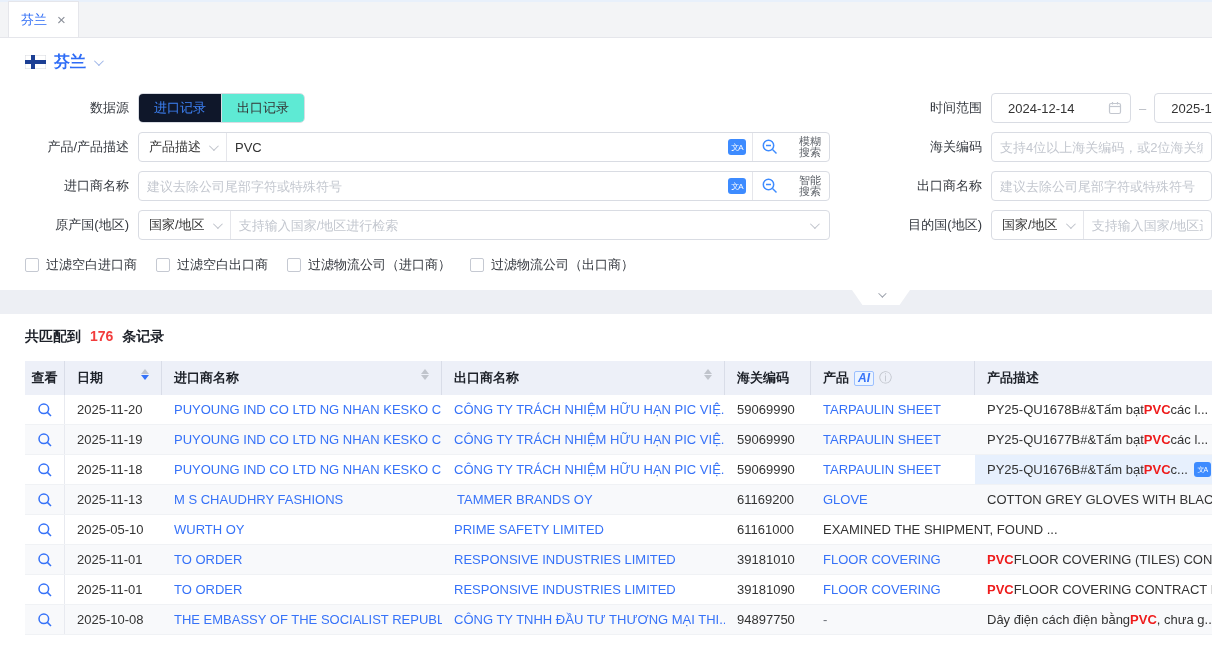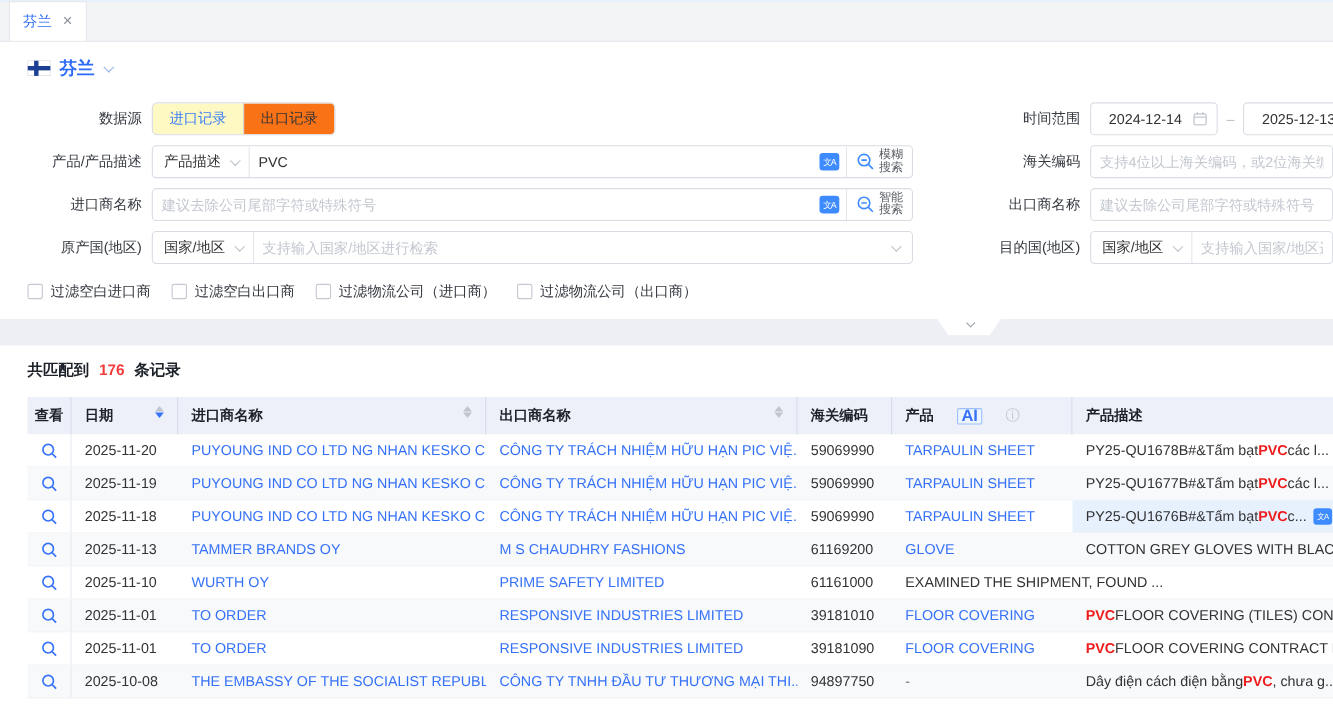--- a/index.html
+++ b/index.html
@@ -26,35 +26,35 @@
   .update-range b { color:#ff7d00; }
 
   
   .panel { position:relative; padding:14px 0 16px 0; background:#fff; }
   .form-row { display:flex; align-items:center; margin-bottom:11px; height:28px; }
   .lbl { width:138px; text-align:right; padding-right:9px; flex:none; color:#34383f; }
   .ctl-left { width:692px; flex:none; display:flex; align-items:center; }
   .lbl-r { width:161px; text-align:right; padding-right:9px; flex:none; color:#34383f; }
 
   .seg-group { display:flex; border:1px solid #d9dce3; border-radius:5px; overflow:hidden; height:30px; }
-  .seg { padding:0 15px; display:flex; align-items:center; background:#f97316; cursor:pointer; }
-  .seg.active { background:#fef9c3; color:#3d82f7; }
+  .seg { padding:0 15px; display:flex; align-items:center; background:#5eead4; cursor:pointer; }
+  .seg.active { background:#0f172a; color:#3d82f7; }
   .seg + .seg { border-left:1px solid #d9dce3; }
 
   .igroup { display:flex; align-items:center; border:1px solid #d9dce3; border-radius:4px;
     height:30px; background:#fff; width:100%; overflow:hidden; }
   .isel { display:flex; align-items:center; gap:8px; padding:0 10px; flex:none; cursor:pointer; }
   .vdiv { width:1px; height:28px; background:#e5e6eb; flex:none; }
   .itext { flex:1; border:none; outline:none; padding:0 8px; font-size:13px; color:#333;
     font-family:inherit; min-width:0; background:transparent; }
   .itext::placeholder { color:#c3c7cf; }
   .translate-ic { width:18px; height:16px; background:#3d8bff; border-radius:3px; color:#fff;
     font-size:8px; display:flex; align-items:center; justify-content:center; flex:none;
     margin:0 6px; cursor:pointer; letter-spacing:-1px; }
-  .search-seg { display:flex; align-items:center; gap:3px; padding:0 8px 0 8px; flex:none;
+  .search-seg { display:flex; align-items:center; gap:20px; padding:0 8px 0 8px; flex:none;
     border-left:1px solid #e5e6eb; height:28px; cursor:pointer; }
   .search-txt { font-size:11px; line-height:11px; color:#5a5f66; }
   .date-box { display:flex; align-items:center; border:1px solid #d9dce3; border-radius:4px;
     height:30px; padding:0 8px; background:#fff; flex:none; }
   .date-sep { margin:0 8px; color:#b8bcc4; }
 
   .checkbox-row { display:flex; align-items:center; gap:19px; margin:17px 0 0 25px; }
   .cb-item { display:flex; align-items:center; gap:7px; cursor:pointer; color:#34383f; }
   .cb-box { width:14px; height:14px; border:1px solid #c5c9d2; border-radius:2px; background:#fff; flex:none; }
 
@@ -74,31 +74,31 @@
   .tr { display:flex; height:30px; align-items:center; border-bottom:1px solid #f0f2f5; background:#fff; }
   .tr.alt { background:#f8f9fb; }
   .tc { padding:0 12px; white-space:nowrap; overflow:hidden; height:100%; display:flex; align-items:center; }
   .thr .tc { border-right:1px solid #d9dde8; }
   .thr .tc:last-child { border-right:none; }
   .c-view { width:40px; justify-content:center; padding:0; }
   .c-date { width:97px; }
   .c-imp  { width:280px; }
   .c-exp  { width:283px; }
   .c-hs   { width:86px; }
-  .c-prod { width:164px;gap:16px; }
+  .c-prod { width:164px; }
   .c-desc { width:334px; }
   .tr .c-view { border-right:1px solid #e8eaf0; }
   .sort-wrap { display:flex; justify-content:space-between; align-items:flex-start; width:100%; }
   .carets { display:flex; flex-direction:column; gap:1px; line-height:0; margin-left:8px; }
   .caret { width:0; height:0; border-left:4px solid transparent; border-right:4px solid transparent; }
   .caret.up { border-bottom:5px solid #c0c4cc; }
   .caret.down { border-top:5px solid #c0c4cc; }
   .caret.down.on { border-top-color:#3672f8; }
-  .ai-badge { border:1px solid #9cc0ff; background:#ecf4ff; color:#3672f8; font-size:15px;
-    font-weight:bold; padding:0px 3px; border-radius:2px; margin-left:5px; line-height:13px; }
+  .ai-badge { border:1px solid #9cc0ff; background:#ecf4ff; color:#3672f8; font-size:12px;
+    font-weight:bold; padding:0px 3px; border-radius:2px; margin-left:5px; line-height:13px;font-style:italic; }
   .info-ic { color:#c0c4cc; margin-left:5px; font-weight:normal; font-size:13px; }
   .link { color:#3672f8; cursor:pointer; }
   .hl { color:#ee1c1c; font-weight:bold; }
   .muted { color:#6b7077; }
   .hover-hl { background:#e7f0fd; }
   .mini-translate { display:none; width:17px; height:15px; background:#3d8bff; border-radius:3px;
     color:#fff; font-size:7px; align-items:center; justify-content:center; margin-left:6px;
     flex:none; letter-spacing:-1px; cursor:pointer; }
 </style>
 </head>
@@ -132,21 +132,21 @@
 
   <div class="form-row">
     <div class="lbl">数据源</div>
     <div class="ctl-left">
       <div class="seg-group">
         <div class="seg active">进口记录</div>
         <div class="seg">出口记录</div>
       </div>
     </div>
     <div class="lbl-r">时间范围</div>
-    <div class="date-box" style="width:116px">
+    <div class="date-box" style="width:140px">
       <input class="itext" readonly="" value="2024-12-14" style="">
       <svg width="14" height="14" viewBox="0 0 14 14">
         <rect x="1.5" y="2.5" width="11" height="10" rx="1.5" fill="none" stroke="#c3c7cf" stroke-width="1.2"></rect>
         <line x1="1.5" y1="5.5" x2="12.5" y2="5.5" stroke="#c3c7cf" stroke-width="1.2"></line>
         <line x1="4.5" y1="1" x2="4.5" y2="3.5" stroke="#c3c7cf" stroke-width="1.2"></line>
         <line x1="9.5" y1="1" x2="9.5" y2="3.5" stroke="#c3c7cf" stroke-width="1.2"></line>
       </svg>
     </div>
     <span class="date-sep">–</span>
     <div class="date-box" style="width:140px">
@@ -363,39 +363,39 @@
     </div>
   </div>
         <div class="tr alt">
     <div class="tc c-view">
       <svg width="16" height="16" viewBox="0 0 16 16" style="cursor:pointer">
         <circle cx="6.8" cy="6.8" r="4.8" fill="none" stroke="#3672f8" stroke-width="1.5"></circle>
         <line x1="10.4" y1="10.4" x2="14" y2="14" stroke="#3672f8" stroke-width="1.5"></line>
       </svg>
     </div>
     <div class="tc c-date">2025-11-13</div>
+    <div class="tc c-exp link">M S CHAUDHRY FASHIONS</div>
     <div class="tc c-imp link">TAMMER BRANDS OY</div>
-    <div class="tc c-exp link">M S CHAUDHRY FASHIONS</div>
     <div class="tc c-hs">61169200</div>
     <div class="tc c-prod link">GLOVE</div>
     <div class="tc c-desc">
       <span>COTTON GREY GLOVES WITH BLACK...</span>
             <span class="hl"></span>
             <span></span>
 
     </div>
   </div>
         <div class="tr">
     <div class="tc c-view">
       <svg width="16" height="16" viewBox="0 0 16 16" style="cursor:pointer">
         <circle cx="6.8" cy="6.8" r="4.8" fill="none" stroke="#3672f8" stroke-width="1.5"></circle>
         <line x1="10.4" y1="10.4" x2="14" y2="14" stroke="#3672f8" stroke-width="1.5"></line>
       </svg>
     </div>
-    <div class="tc c-date">2025-11-10</div>
+    <div class="tc c-date">2025-05-10</div>
     <div class="tc c-imp link">WURTH OY</div>
     <div class="tc c-exp link">PRIME SAFETY LIMITED</div>
     <div class="tc c-hs">61161000</div>
     <div class="tc c-desc">
       <span>EXAMINED THE SHIPMENT, FOUND ...</span>
             <span class="hl"></span>
             <span></span>
 
     </div>
   </div>

